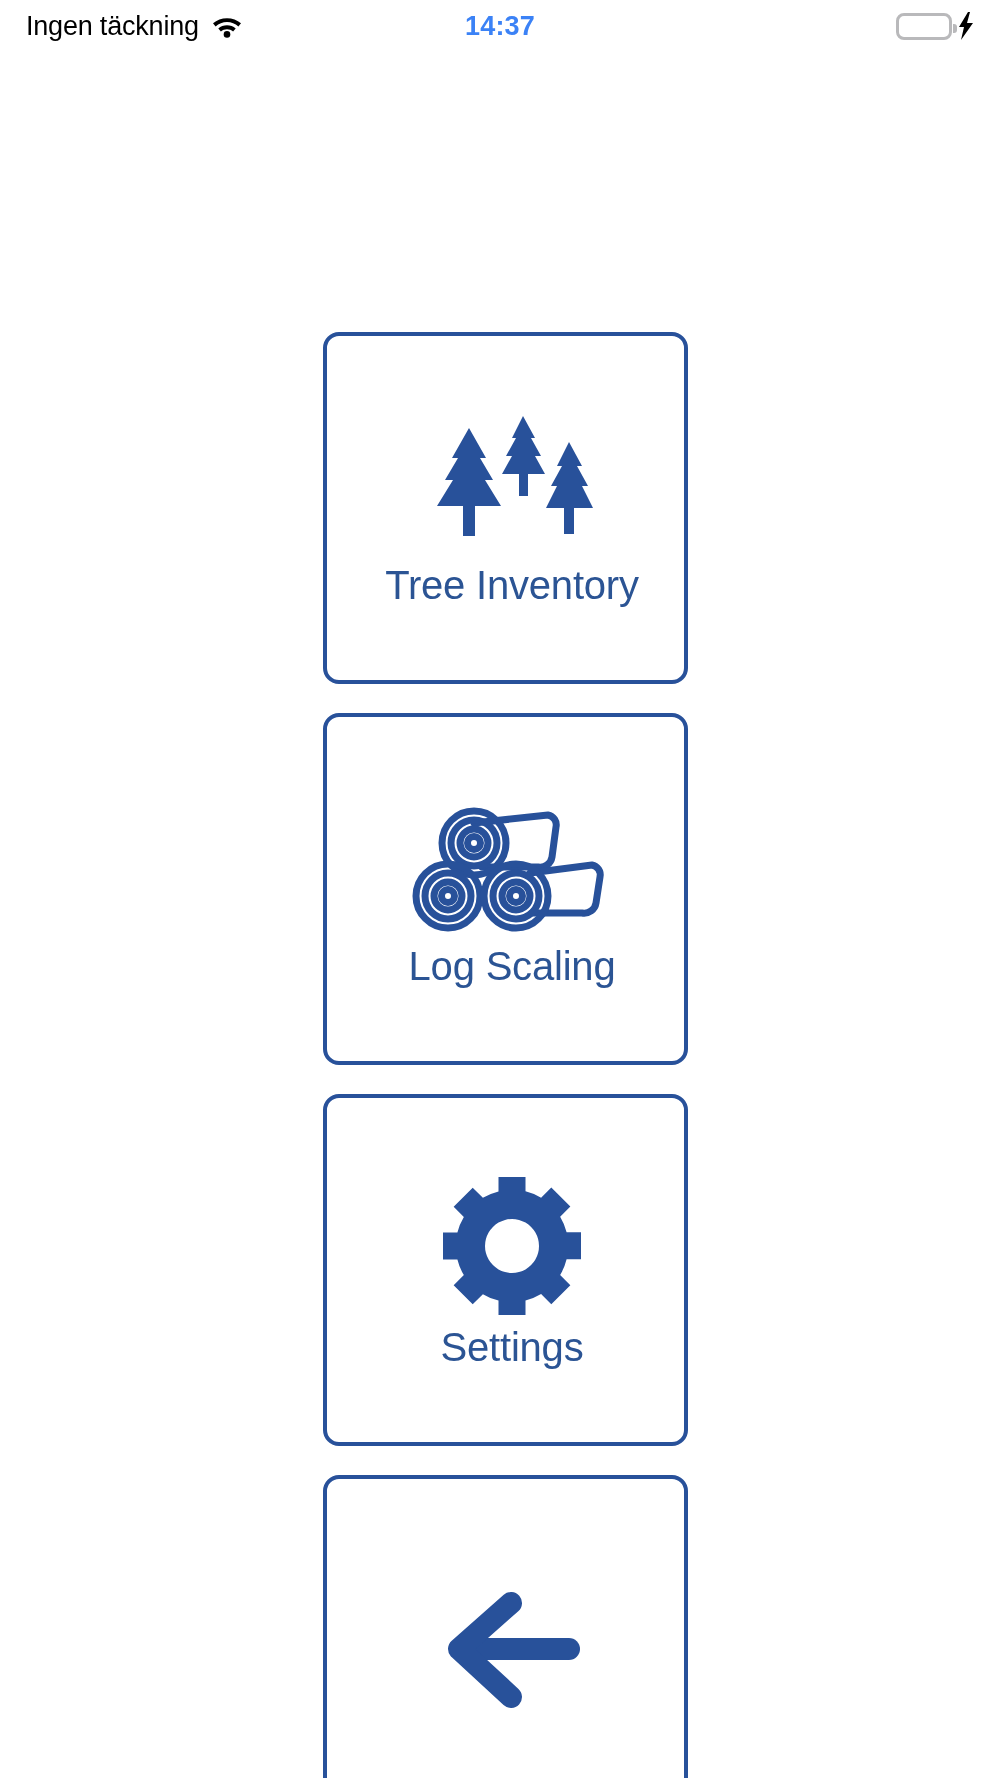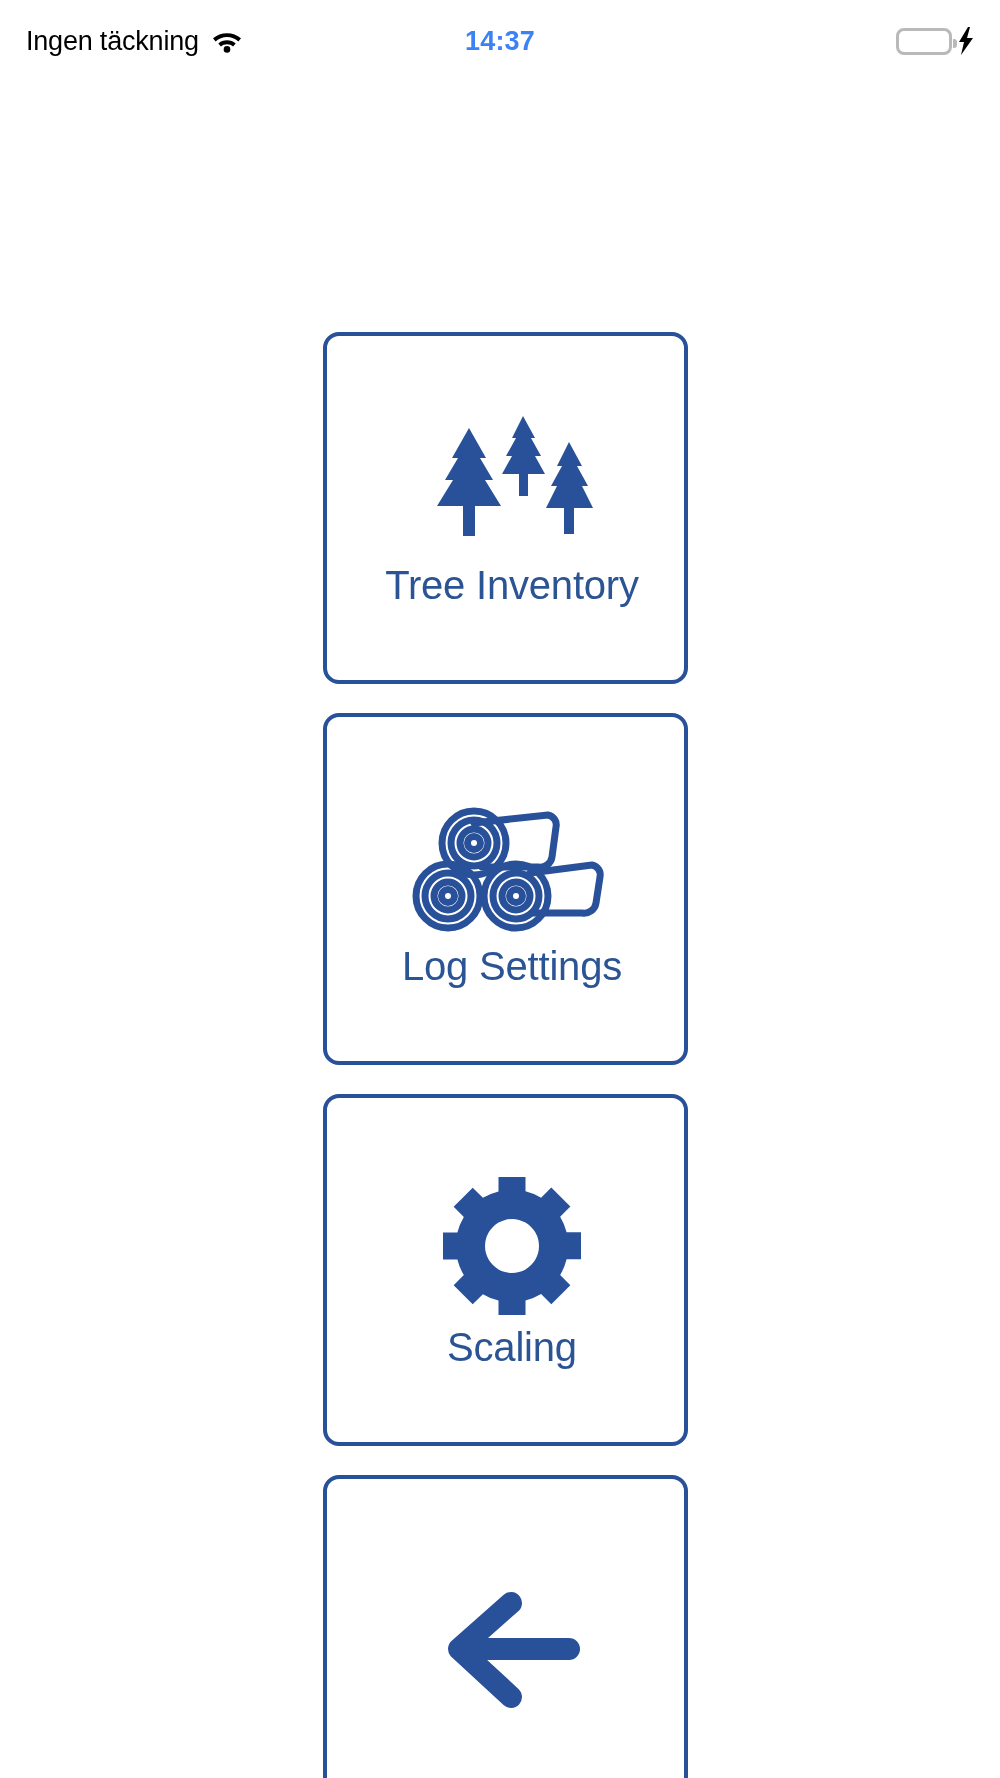--- a/index.html
+++ b/index.html
@@ -8,21 +8,21 @@
     width: 1000px;
     height: 1778px;
     background: #ffffff;
     font-family: "Liberation Sans", sans-serif;
     overflow: hidden;
   }
 
   
   .status-bar {
     position: absolute;
-    top: 15px; left: 0;
+    top: 0; left: 0;
     width: 1000px;
     height: 52px;
     display: flex;
     align-items: center;
     padding: 0 26px;
   }
   .status-left {
     display: flex;
     align-items: center;
     gap: 12px;
@@ -201,40 +201,40 @@
           <circle cx="36" cy="101" r="14"></circle>
           <circle cx="36" cy="101" r="6.5"></circle>
 
           <circle cx="104" cy="101" r="32"></circle>
           <circle cx="104" cy="101" r="23"></circle>
           <circle cx="104" cy="101" r="14"></circle>
           <circle cx="104" cy="101" r="6.5"></circle>
         </g>
       </svg>
     </div>
-    <span class="card-label">Log Settings</span>
+    <span class="card-label">Log Scaling</span>
   </div>
 
   <div class="card">
     <div class="card-icon">
       <svg width="150" height="150" viewBox="0 0 100 100">
         <path fill="#28519a" fill-rule="evenodd" d="
           M41 4 h18 v9.5
           a37 37 0 0 1 10.4 4.3 l6.8-6.8 12.7 12.7 -6.8 6.8
           a37 37 0 0 1 4.3 10.4 H96 v18 h-9.6
           a37 37 0 0 1 -4.3 10.4 l6.8 6.8 -12.7 12.7 -6.8-6.8
           a37 37 0 0 1 -10.4 4.3 V96 H41 v-9.6
           a37 37 0 0 1 -10.4-4.3 l-6.8 6.8 -12.7-12.7 6.8-6.8
           a37 37 0 0 1 -4.3-10.4 H4 V41 h9.6
           a37 37 0 0 1 4.3-10.4 l-6.8-6.8 12.7-12.7 6.8 6.8
           a37 37 0 0 1 10.4-4.3 Z
           M50 32 a18 18 0 1 0 0.01 0 Z"></path>
       </svg>
     </div>
-    <span class="card-label">Scaling</span>
+    <span class="card-label">Settings</span>
   </div>
 
   <div class="card card-back">
     <div class="card-icon">
       <svg width="150" height="120" viewBox="0 0 150 120">
         <g stroke="#28519a" stroke-width="22" stroke-linecap="round" stroke-linejoin="round" fill="none">
           <line x1="132" y1="60" x2="26" y2="60"></line>
           <polyline points="74,14 22,60 74,108"></polyline>
         </g>
       </svg>

